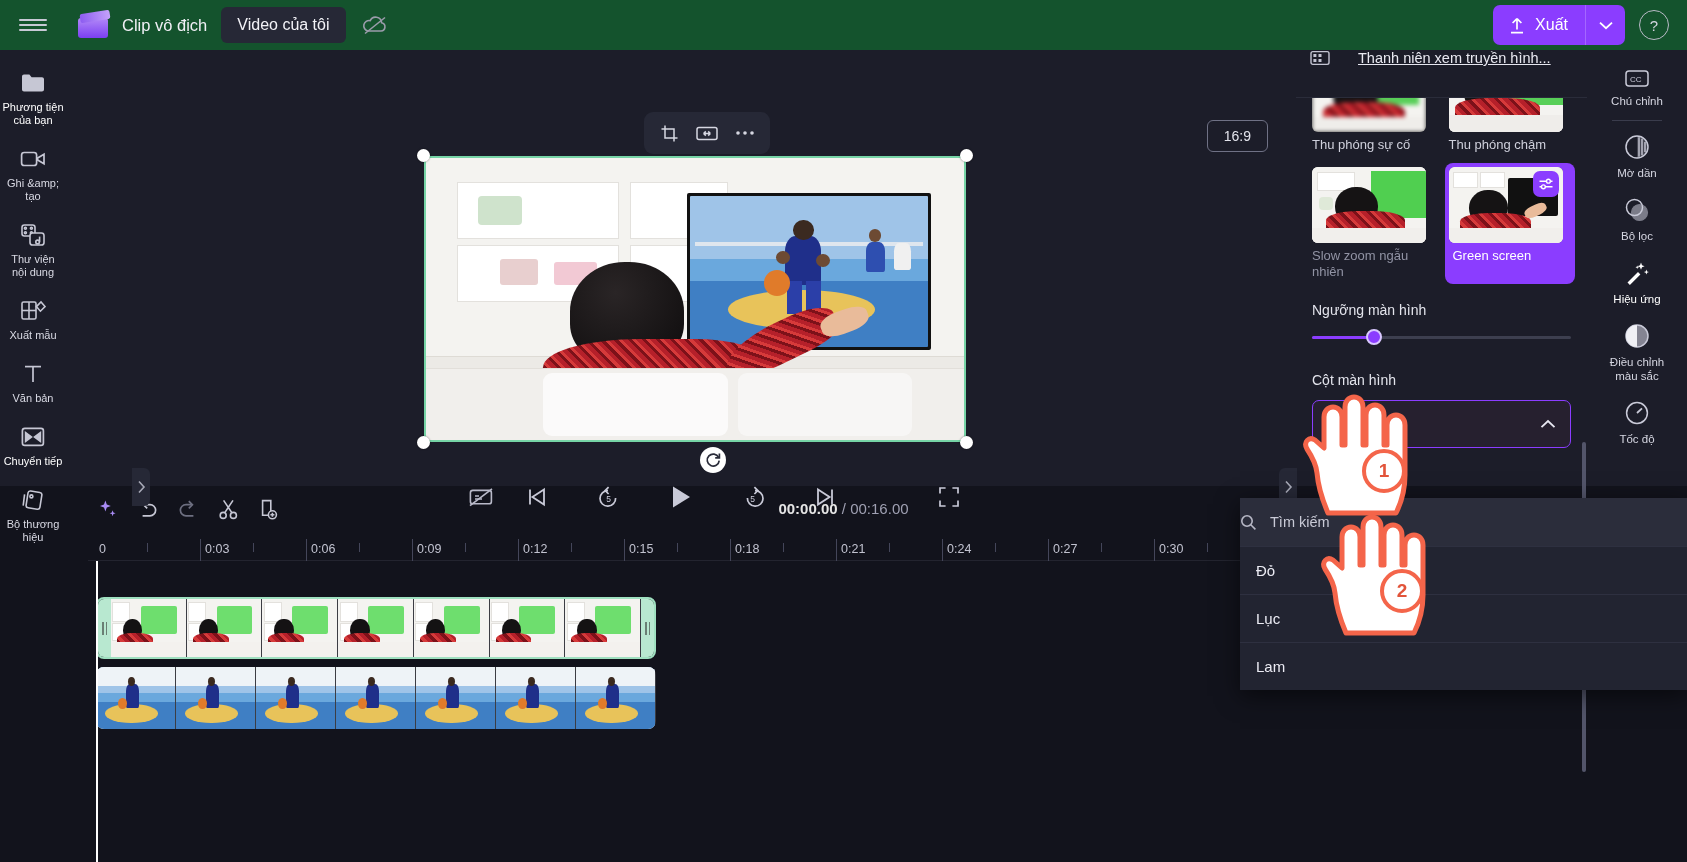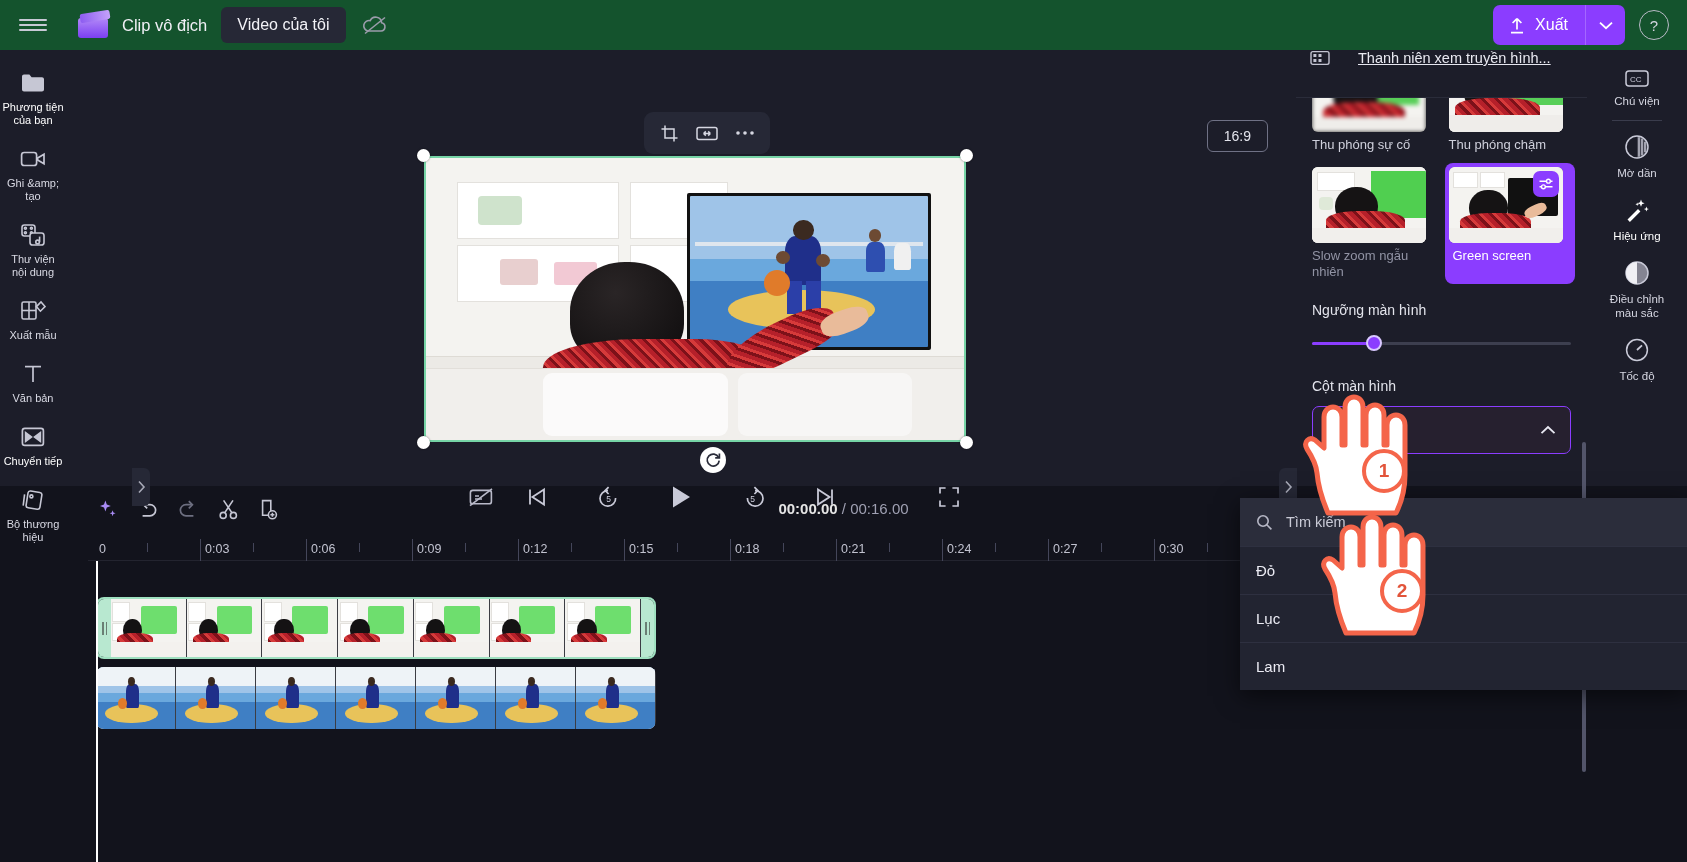--- a/index.html
+++ b/index.html
@@ -93,35 +93,35 @@
   .fx-grid{ display:grid; grid-template-columns:1fr 1fr; gap:8px 14px;}
   .fx{ cursor:pointer;}
   .fx-thumb{ width:114px; height:76px; border-radius:6px; overflow:hidden; position:relative; background:#333;}
   .fx-name{ font-size:13px; color:#cfd0dc; margin-top:5px; line-height:16px;}
   .fx.sel{ background:#8b3dff; border-radius:8px; padding:4px; margin:-4px;}
   .fx.sel .fx-name{ color:#fff; padding:0 4px 2px;}
   .fx.dim .fx-name{ color:#9193a4;}
   .fx-badge{ position:absolute; right:4px; top:4px; width:26px; height:26px; background:#8b3dff;
              border-radius:7px; display:flex; align-items:center; justify-content:center;}
 
-  .prop-label{ font-size:14px; color:#e3e4ec; margin:22px 0 16px;}
+  .prop-label{ font-size:14px; color:#e3e4ec; margin:22px 0 10px;}
   .slider{ position:relative; height:18px; display:flex; align-items:center;}
   .slider .track{ height:3px; width:100%; background:#3d3f4f; border-radius:3px;}
   .slider .fill{ position:absolute; left:0; height:3px; background:#8b3dff; border-radius:3px;}
   .slider .knob{ position:absolute; width:16px; height:16px; background:#8b3dff; border-radius:50%;
                  border:2px solid #d9c8ff; transform:translateX(-8px);}
 
   .dd{ height:48px; border:1.5px solid #8b3dff; border-radius:7px; background:#26202f;
        display:flex; align-items:center; padding:0 14px; cursor:pointer;}
   .dd .val{ font-size:15px; color:#f0f0f6;}
   .dd .car{ margin-left:auto;}
 
   .dd-menu{ position:absolute; left:1240px; top:498px; width:447px; background:#222431;
             box-shadow:0 6px 22px rgba(0,0,0,.55); z-index:30;}
-  .dd-search{ height:48px; background:#2b2d3b; display:flex; align-items:center; gap:13px; padding:0 16px;}
+  .dd-search{ height:48px; background:#2b2d3b; display:flex; align-items:center; gap:13px; padding:0 0;}
   .dd-search .ph{ font-size:14.5px; color:#c9cad6;}
   .dd-opt{ height:48px; display:flex; align-items:center; padding:0 16px; font-size:15px;
            color:#ececf4; border-top:1px solid #2e3040; cursor:pointer;}
 
   
   .fxrail{ width:100px; flex:0 0 100px; background:#1c1d29; padding-top:10px;
            display:flex; flex-direction:column; align-items:center;}
   .fxrail-item{ width:100px; padding:9px 4px 8px; display:flex; flex-direction:column;
                 align-items:center; gap:6px; cursor:pointer;}
   .fxrail-item .lbl{ font-size:11.5px; line-height:14px; text-align:center; color:#d5d6e1; white-space:pre-line;}
@@ -546,30 +546,37 @@
 
       </div>
     </div>
 
     <div class="fxrail">
       <div class="fxrail-item">
         <svg width="26" height="19" viewBox="0 0 26 19" fill="none" stroke="#c9cad8" stroke-width="1.5">
           <rect x="2" y="2" width="22" height="15" rx="3"></rect>
           <text x="6" y="12.6" font-size="8" fill="#c9cad8" stroke="none" font-family="Liberation Sans">CC</text>
         </svg>
-        <div class="lbl">Chú viện</div>
+        <div class="lbl">Chú chỉnh</div>
       </div>
       <div class="fxrail-sep"></div>
       <div class="fxrail-item">
         <svg width="26" height="26" viewBox="0 0 26 26">
           <circle cx="13" cy="13" r="11" fill="none" stroke="#c9cad8" stroke-width="1.5"></circle>
           <path d="M13 2a11 11 0 0 1 0 22Z" fill="#c9cad8" opacity=".25"></path>
           <path d="M15 3.2v19.6M18 4.8v16.4M21 8v10" stroke="#c9cad8" stroke-width="1.4"></path>
         </svg>
         <div class="lbl">Mờ dần</div>
+      </div>
+      <div class="fxrail-item">
+        <svg width="26" height="26" viewBox="0 0 26 26">
+          <circle cx="10.5" cy="10.5" r="8" fill="none" stroke="#c9cad8" stroke-width="1.5"></circle>
+          <circle cx="15.5" cy="15.5" r="8" fill="#c9cad8" opacity=".55" stroke="#c9cad8" stroke-width="1.2"></circle>
+        </svg>
+        <div class="lbl">Bộ lọc</div>
       </div>
       <div class="fxrail-item active">
         <svg width="26" height="26" viewBox="0 0 26 26" fill="#ffffff">
           <path d="M3.5 22.5 14 12l2.4 2.4L5.9 24.9Z"></path>
           <path d="M17 2.6l1 2.6 2.6 1-2.6 1-1 2.6-1-2.6-2.6-1 2.6-1Z"></path>
           <path d="M22.4 9.6l.7 1.8 1.8.7-1.8.7-.7 1.8-.7-1.8-1.8-.7 1.8-.7Z"></path>
           <path d="M13.2 5.4l.5 1.3 1.3.5-1.3.5-.5 1.3-.5-1.3-1.3-.5 1.3-.5Z"></path>
         </svg>
         <div class="lbl">Hiệu ứng</div>
       </div>

